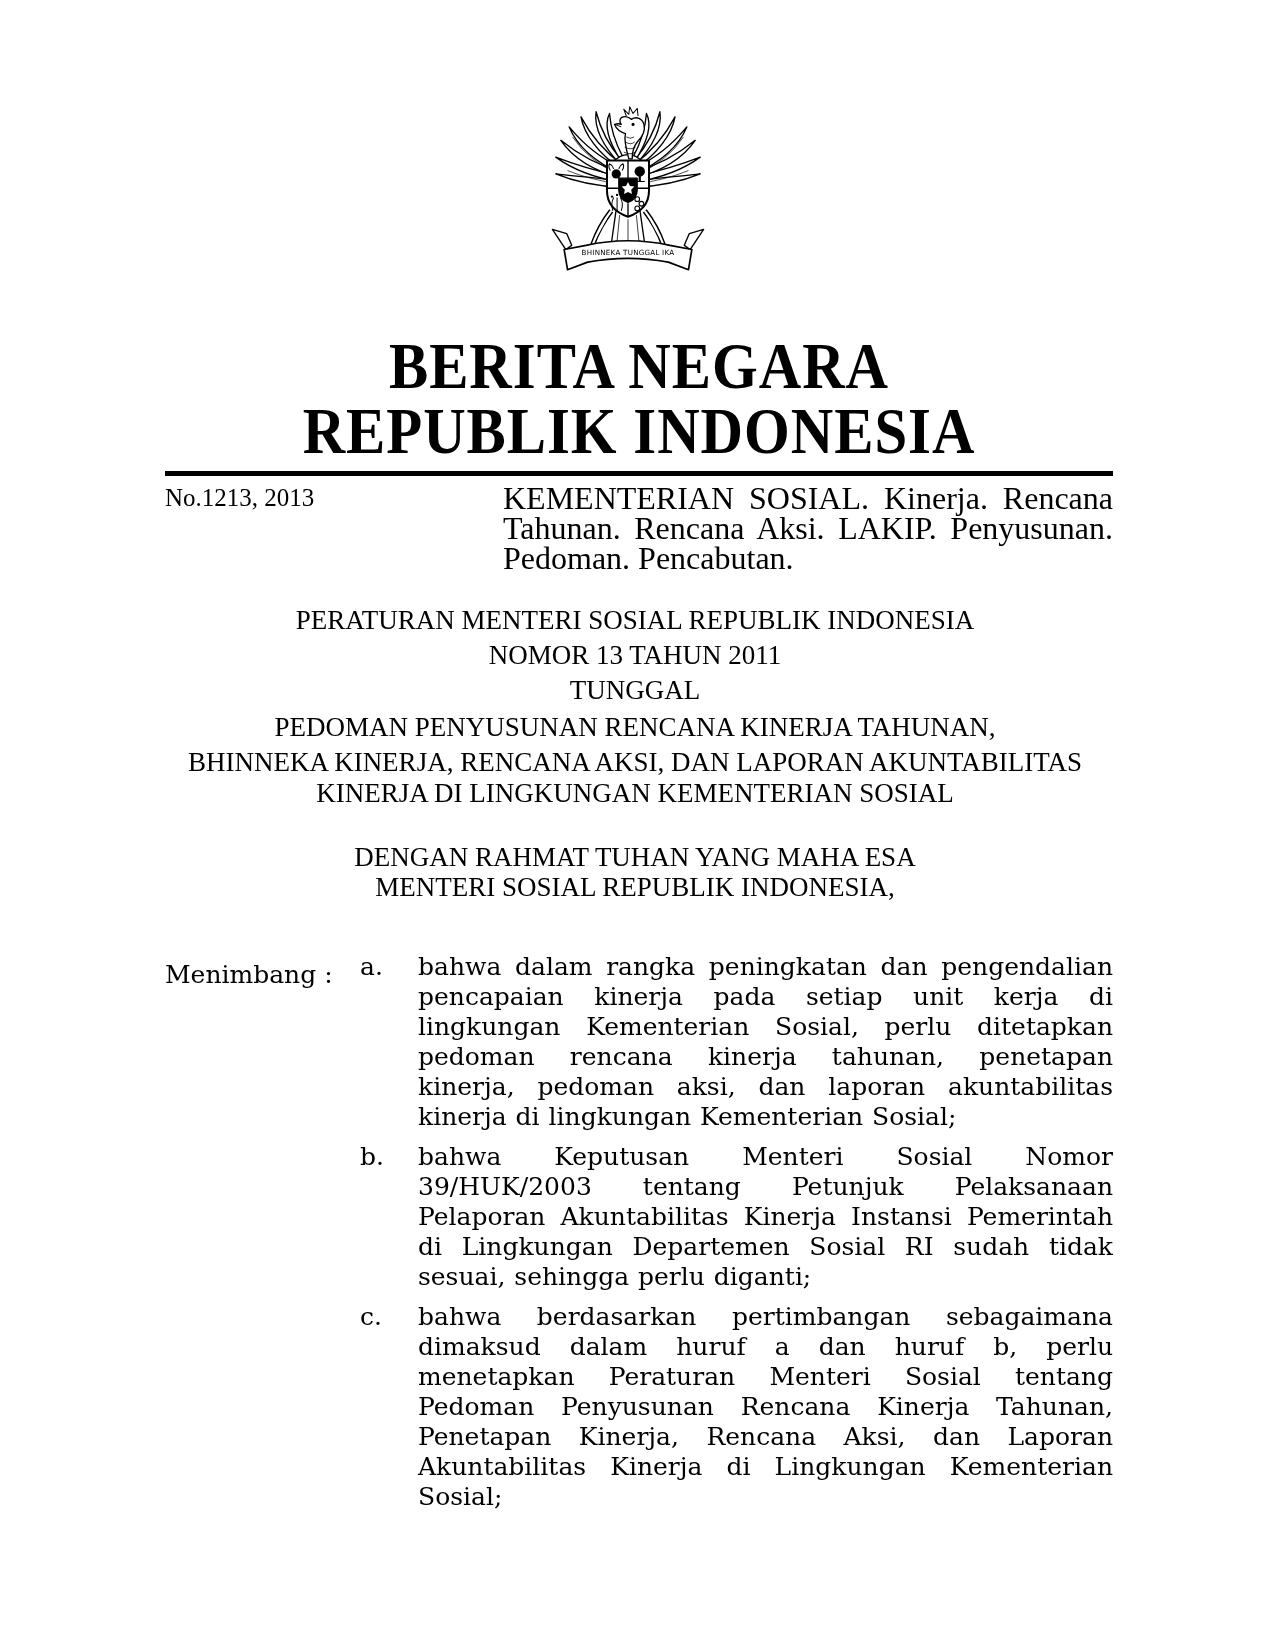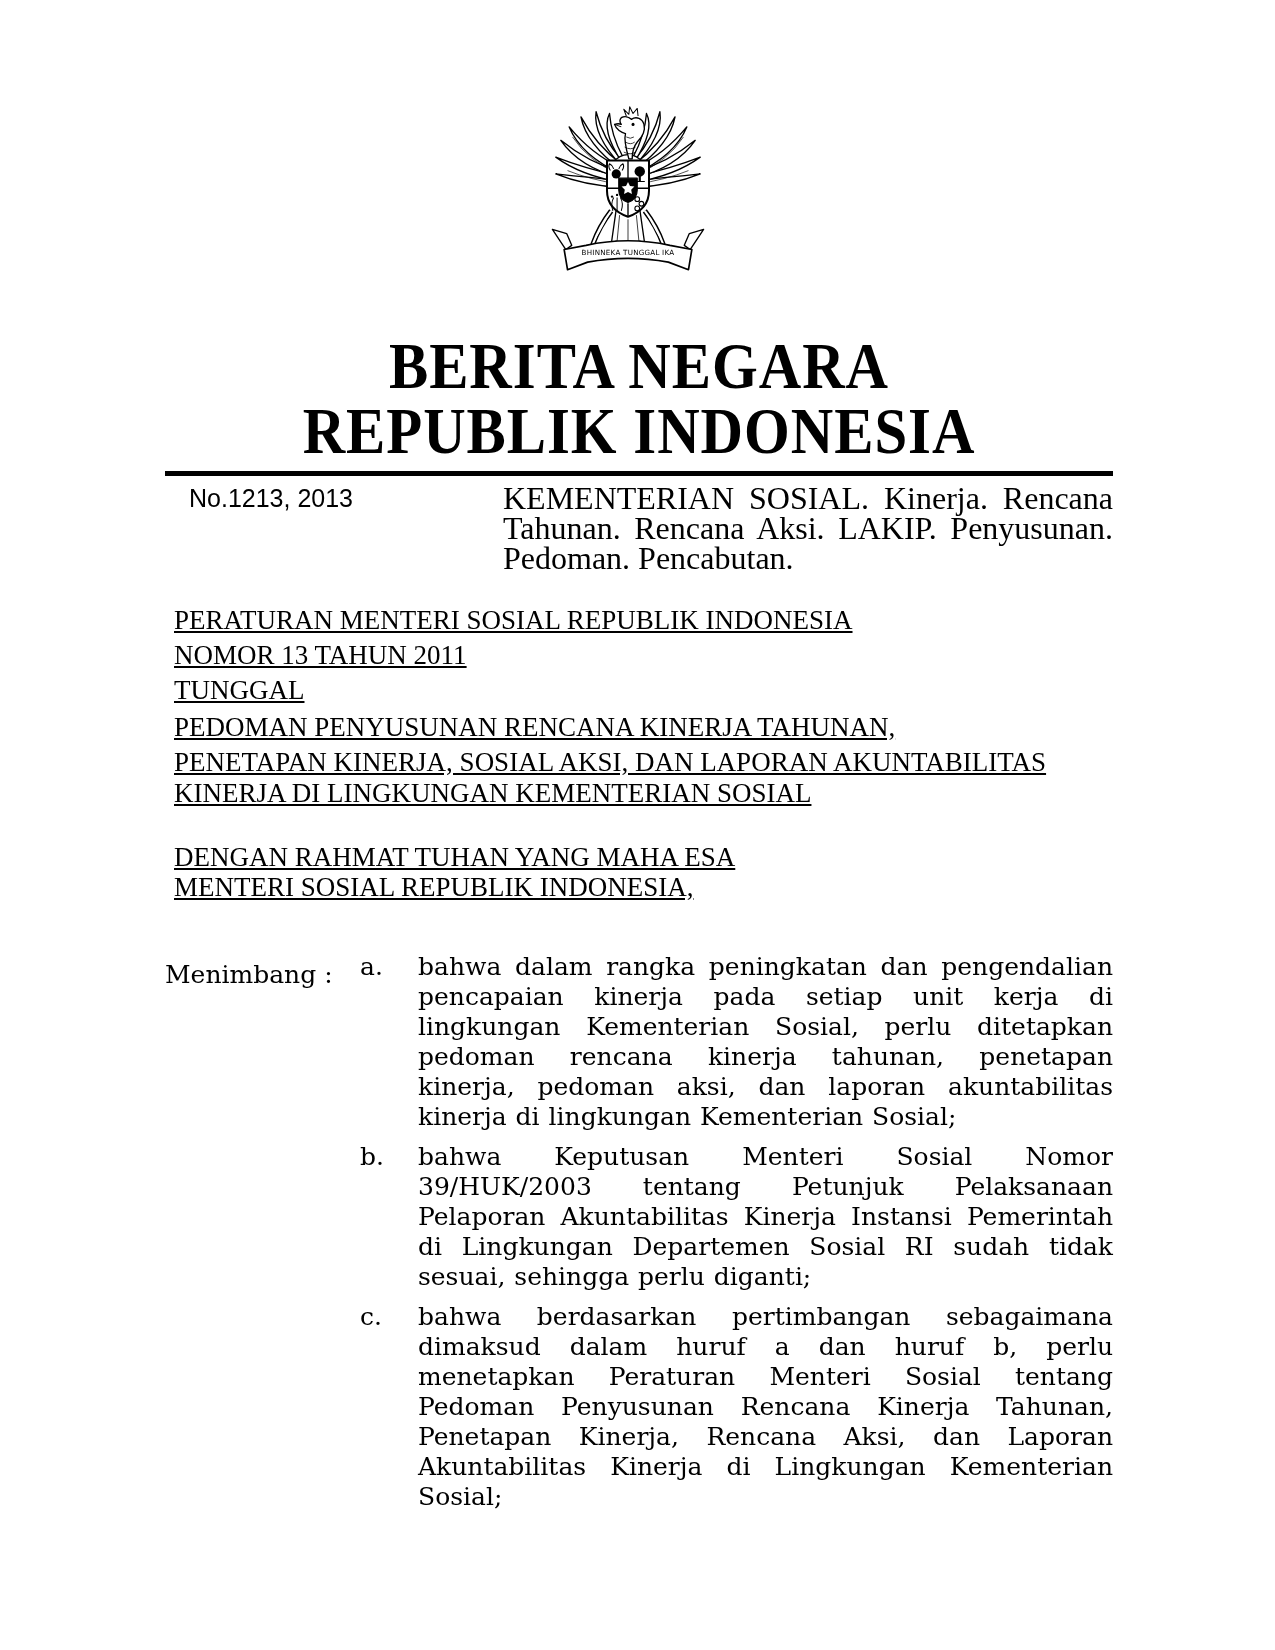--- a/index.html
+++ b/index.html
@@ -34,37 +34,36 @@
 
   #header-rule {
     left: 165px; top: 471px;
     width: 948px; height: 5px;
     background: #000;
   }
 
   
   #issue-number {
     left: 165px; top: 483px;
-    font-family: Liberation Sans, sans-serif;
+    font-family: Liberation Serif, serif;
     font-size: 25px; line-height: 30px;
     white-space: nowrap;
-    margin-left: 24px;
   }
   #subject-abstract {
     left: 503px; top: 483px; width: 610px;
     font-size: 32px; line-height: 30px;
     text-align: justify;
   }
 
   
   .heading-line {
-    left: 174px; width: 948px;
+    left: 161px; width: 948px;
+    text-align: center;
     font-size: 27px; line-height: 30px;
     white-space: nowrap;
-    text-decoration: underline;
   }
   #heading-0 { top: 605px; }
   #heading-1 { top: 640px; }
   #heading-2 { top: 675px; }
   #heading-3 { top: 712px; }
   #heading-4 { top: 747px; }
   #heading-5 { top: 778px; }
   #invocation { top: 833px; margin-top: 9px; }
   #authority  { top: 872px; }
 
@@ -171,21 +170,21 @@
   <div id="header-rule" class="abs"></div>
 
   <div id="issue-number" class="abs">No.1213, 2013</div>
   <div id="subject-abstract" class="abs">KEMENTERIAN SOSIAL. Kinerja. Rencana Tahunan. Rencana Aksi. LAKIP. Penyusunan. Pedoman. Pencabutan.</div>
 
   <div>
     <div id="heading-0" class="abs heading-line">PERATURAN MENTERI SOSIAL REPUBLIK INDONESIA</div>
     <div id="heading-1" class="abs heading-line">NOMOR 13 TAHUN 2011</div>
     <div id="heading-2" class="abs heading-line">TUNGGAL</div>
     <div id="heading-3" class="abs heading-line">PEDOMAN PENYUSUNAN RENCANA KINERJA TAHUNAN,</div>
-    <div id="heading-4" class="abs heading-line">PENETAPAN KINERJA, SOSIAL AKSI, DAN LAPORAN AKUNTABILITAS</div>
+    <div id="heading-4" class="abs heading-line">BHINNEKA KINERJA, RENCANA AKSI, DAN LAPORAN AKUNTABILITAS</div>
     <div id="heading-5" class="abs heading-line">KINERJA DI LINGKUNGAN KEMENTERIAN SOSIAL</div>
     <div id="invocation" class="abs heading-line">DENGAN RAHMAT TUHAN YANG MAHA ESA</div>
     <div id="authority" class="abs heading-line">MENTERI SOSIAL REPUBLIK INDONESIA,</div>
   </div>
 
   <div>
     <div id="considerations-label" class="abs bookman">Menimbang :</div>
 
     <div id="item-a-letter" class="abs bookman item-letter">a.</div>
     <div id="item-a-text" class="abs bookman item-text">bahwa dalam rangka peningkatan dan pengendalian pencapaian kinerja pada setiap unit kerja di lingkungan Kementerian Sosial, perlu ditetapkan pedoman rencana kinerja tahunan, penetapan kinerja, pedoman aksi, dan laporan akuntabilitas kinerja di lingkungan Kementerian Sosial;</div>

